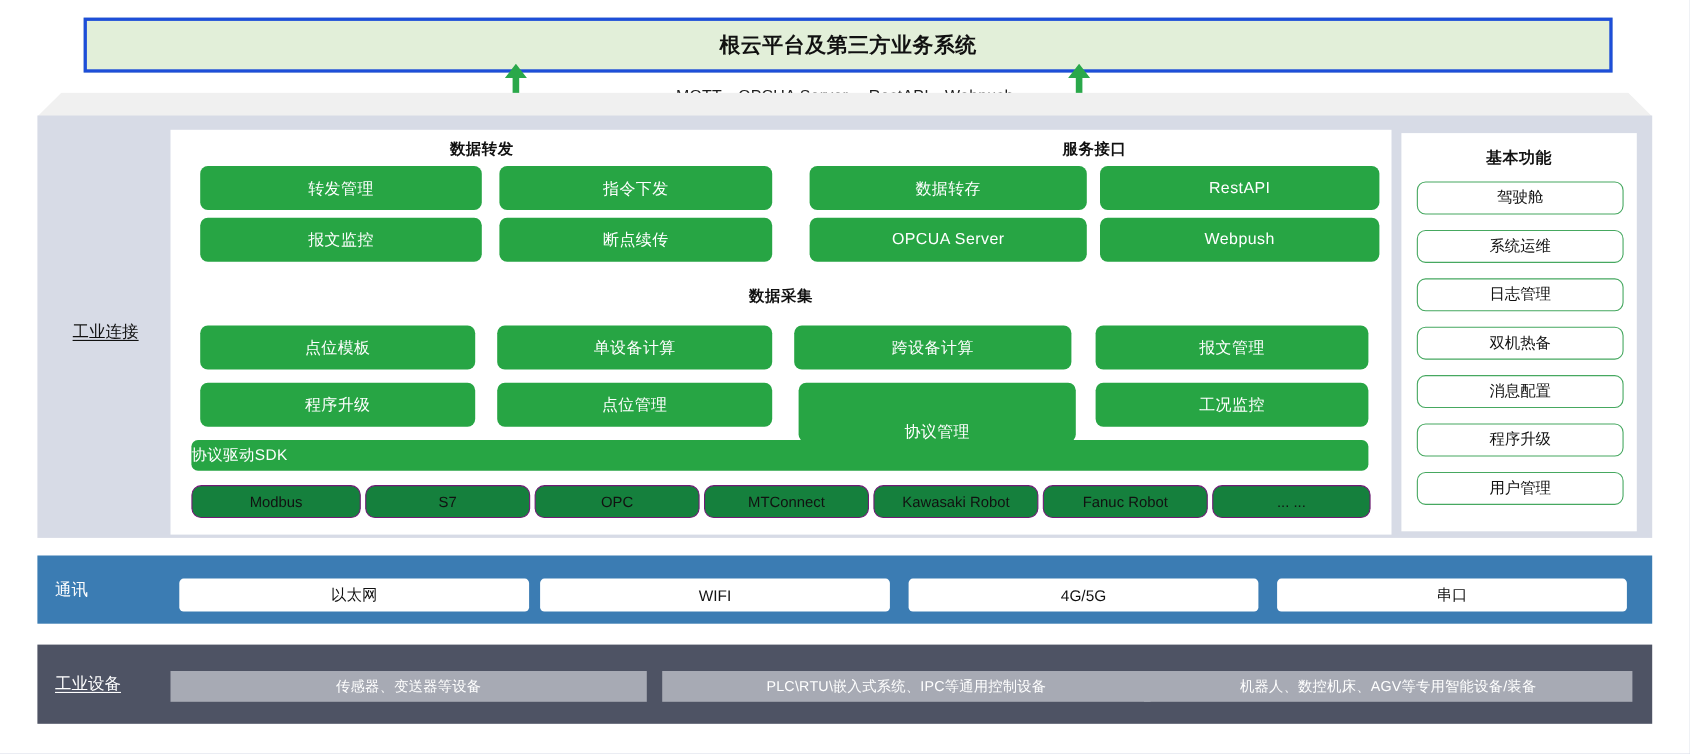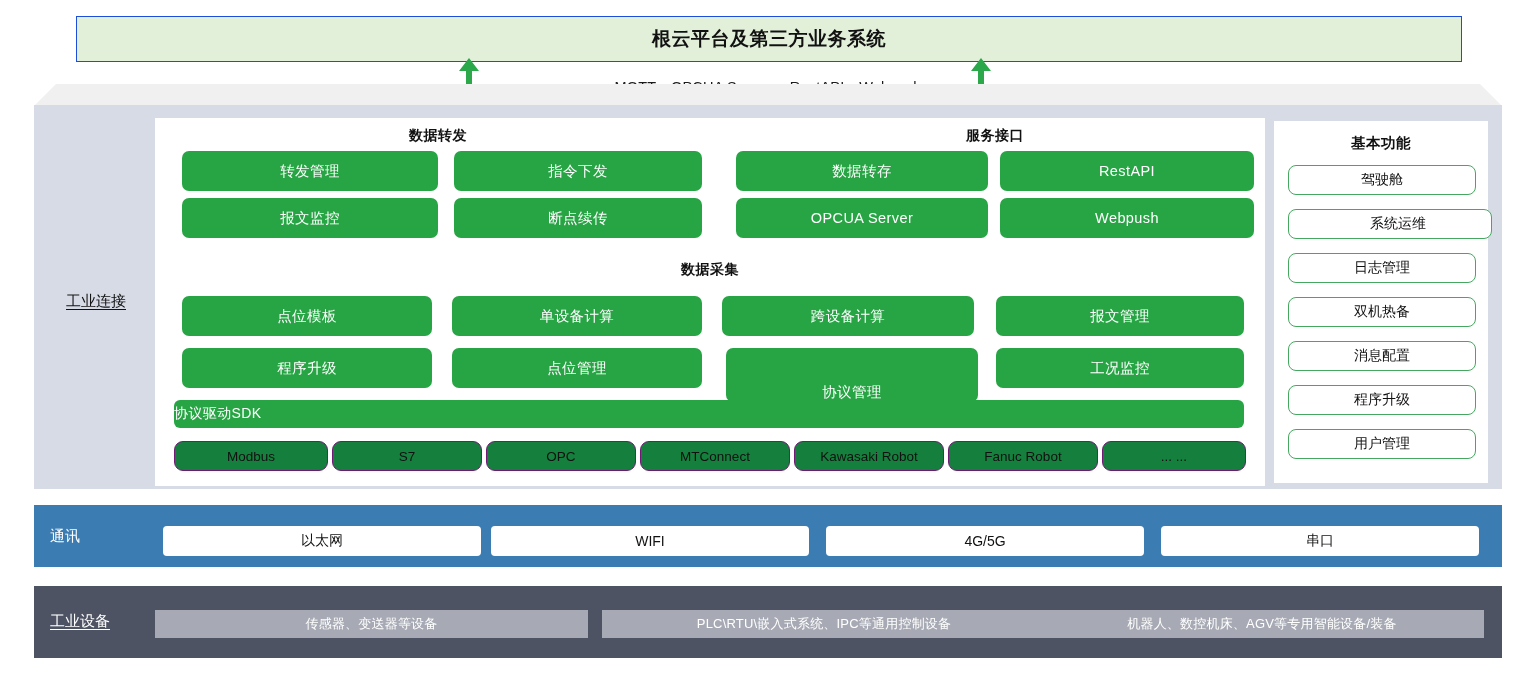--- a/index.html
+++ b/index.html
@@ -8,21 +8,21 @@
     background:#ffffff;
     font-family:"Liberation Sans","DejaVu Sans",sans-serif;
     overflow:hidden;
     position:relative;
   }
   .stage{position:absolute;left:0;top:0;width:1536px;height:685px;}
 
   
   .platform-banner{
     position:absolute;left:76px;top:16px;width:1384px;height:44px;
-    background:#e2efd9;border:1px solid #1d4ed8;
+    background:#e2efd9;border:3px solid #1d4ed8;
     display:flex;align-items:center;justify-content:center;
     font-size:19px;font-weight:bold;color:#111111;letter-spacing:.5px;
   }
 
   
   .protocol-text{
     position:absolute;left:0;top:76px;width:1536px;height:22px;
     display:flex;align-items:center;justify-content:center;
     font-size:14.5px;color:#1a1a1a;letter-spacing:.2px;
   }
@@ -245,21 +245,21 @@
     <div class="chip" style="left:944px;top:186px;width:142px;height:28px;">
       <span>... ...</span>
     </div>
   </div>
 
   <div class="basic-panel">
     <div class="basic-title">基本功能</div>
     <div class="basic-item" style="top:44px;">
       <span>驾驶舱</span>
     </div>
-    <div class="basic-item" style="top:88px;padding-left:16px;">
+    <div class="basic-item" style="top:88px;">
       <span>系统运维</span>
     </div>
     <div class="basic-item" style="top:132px;">
       <span>日志管理</span>
     </div>
     <div class="basic-item" style="top:176px;justify-content:center;">
       <span>双机热备</span>
     </div>
     <div class="basic-item" style="top:220px;">
       <span>消息配置</span>

